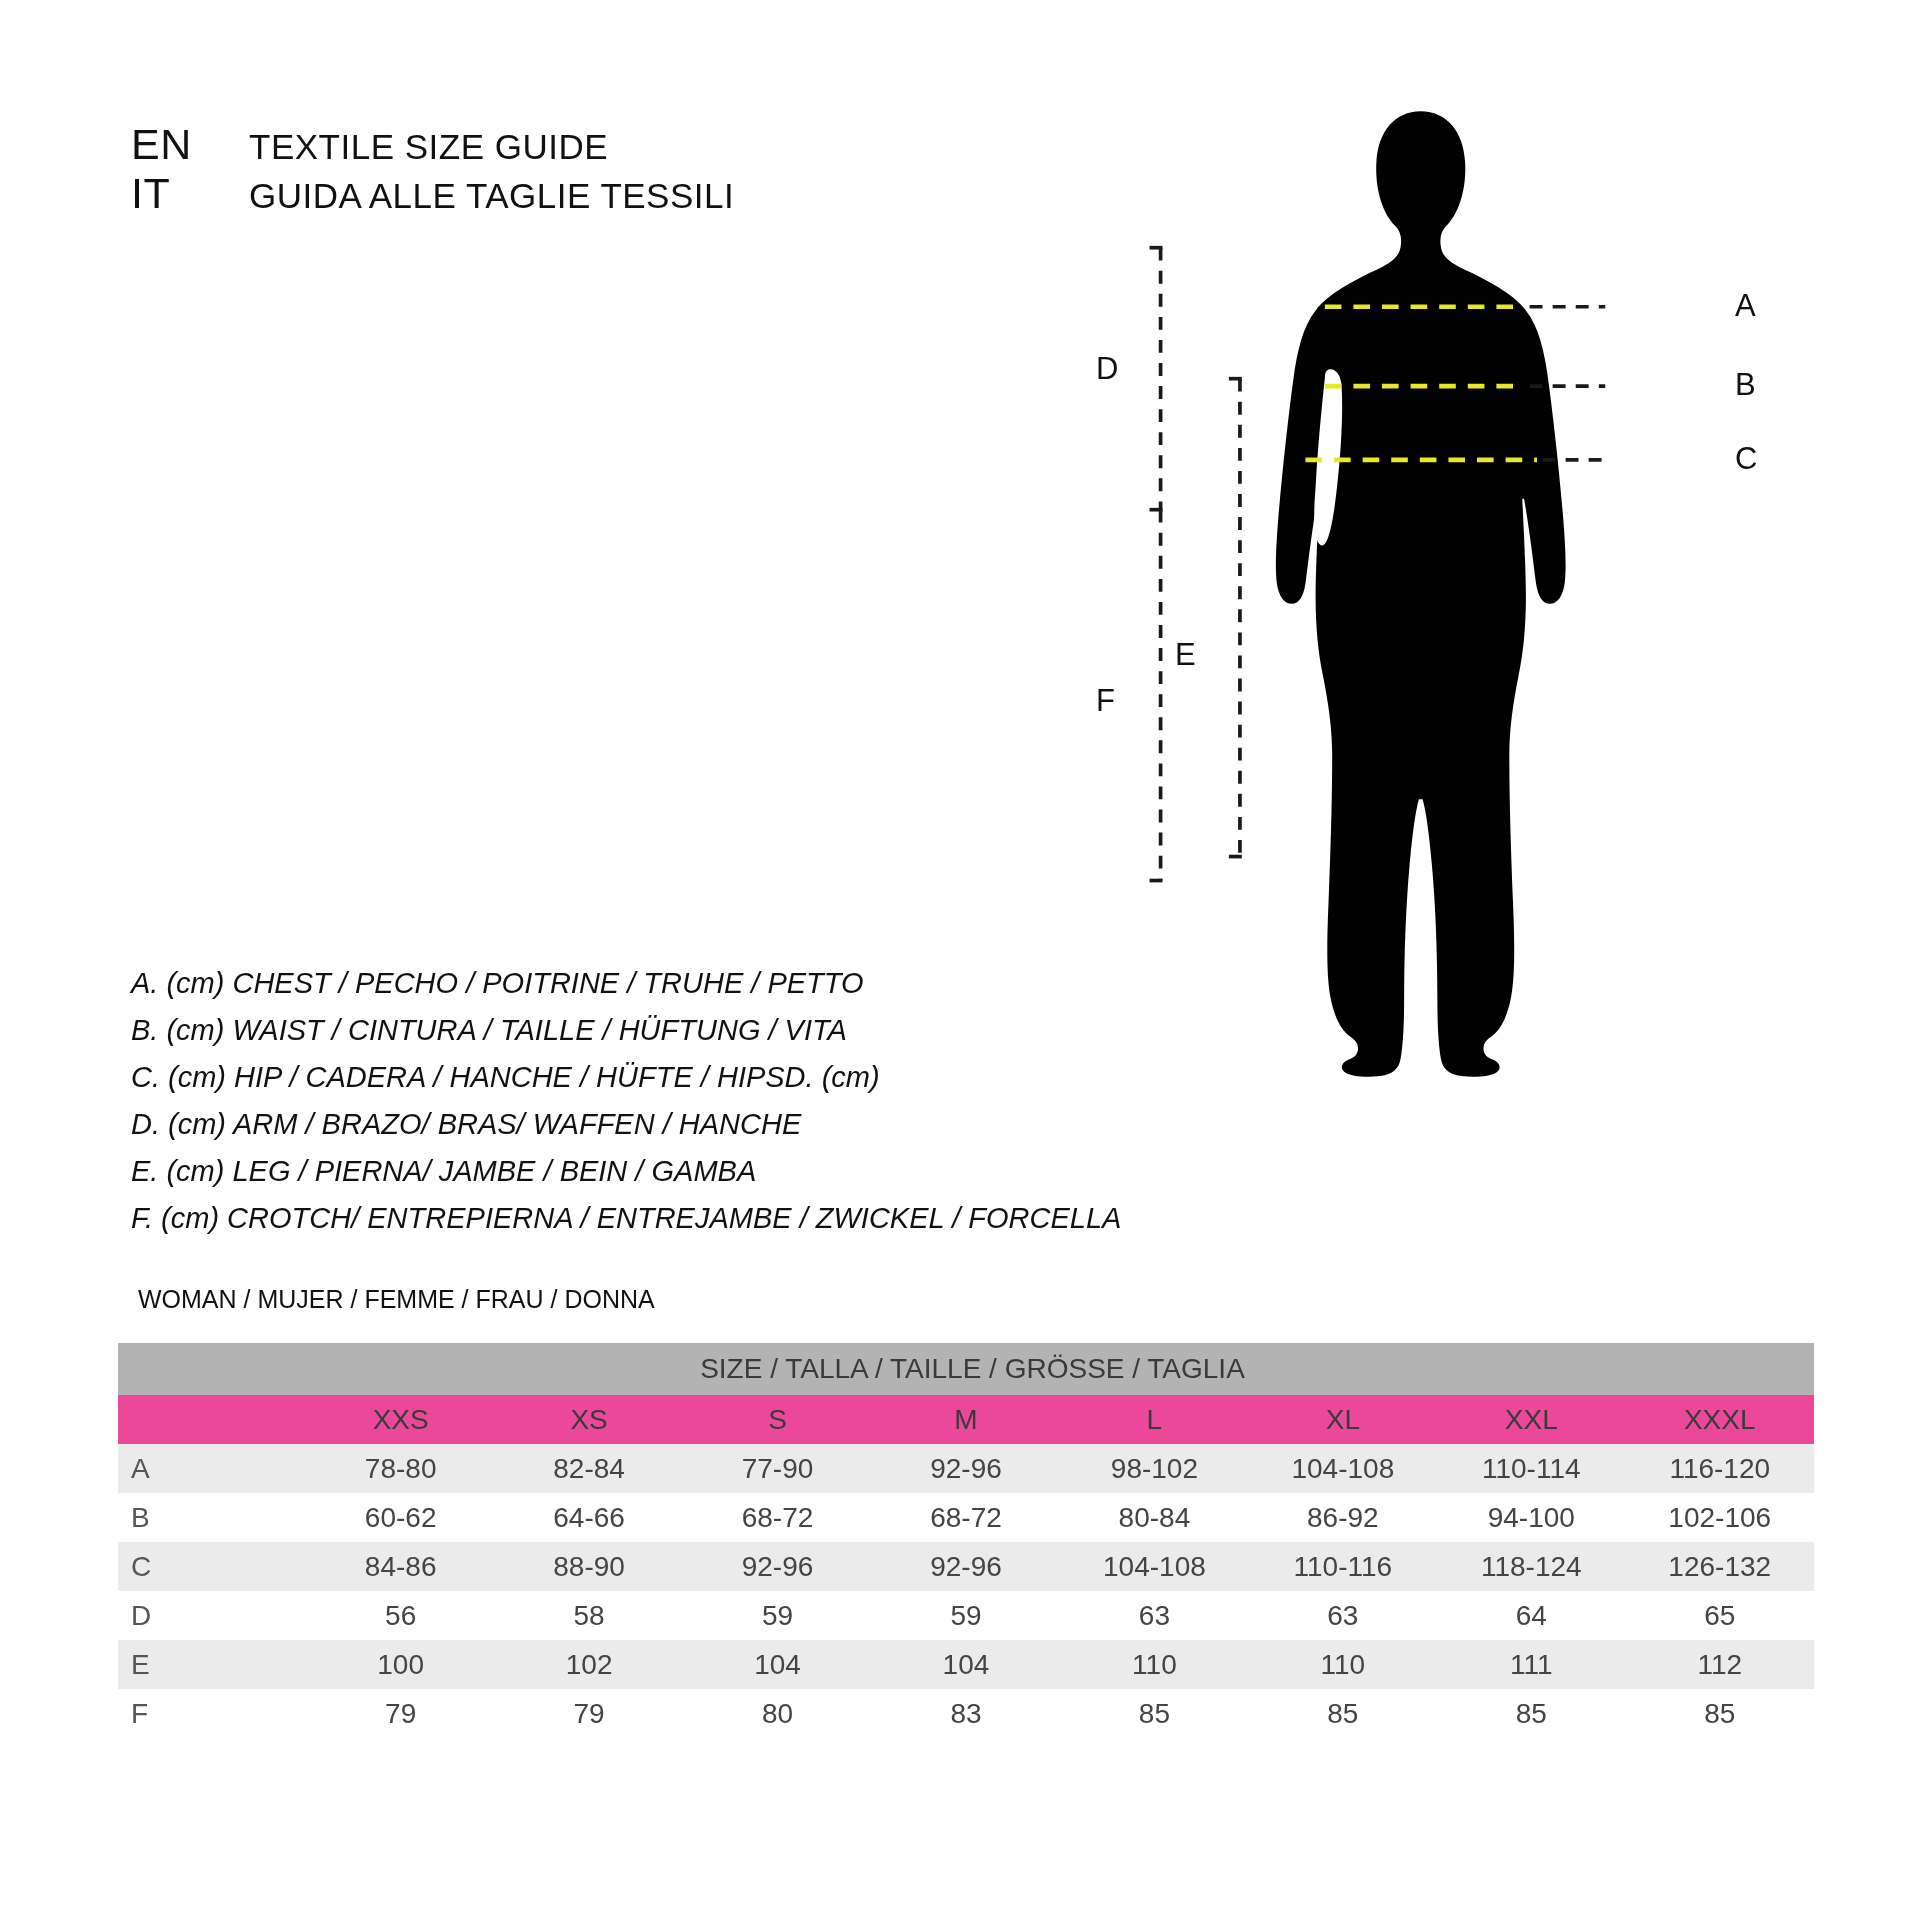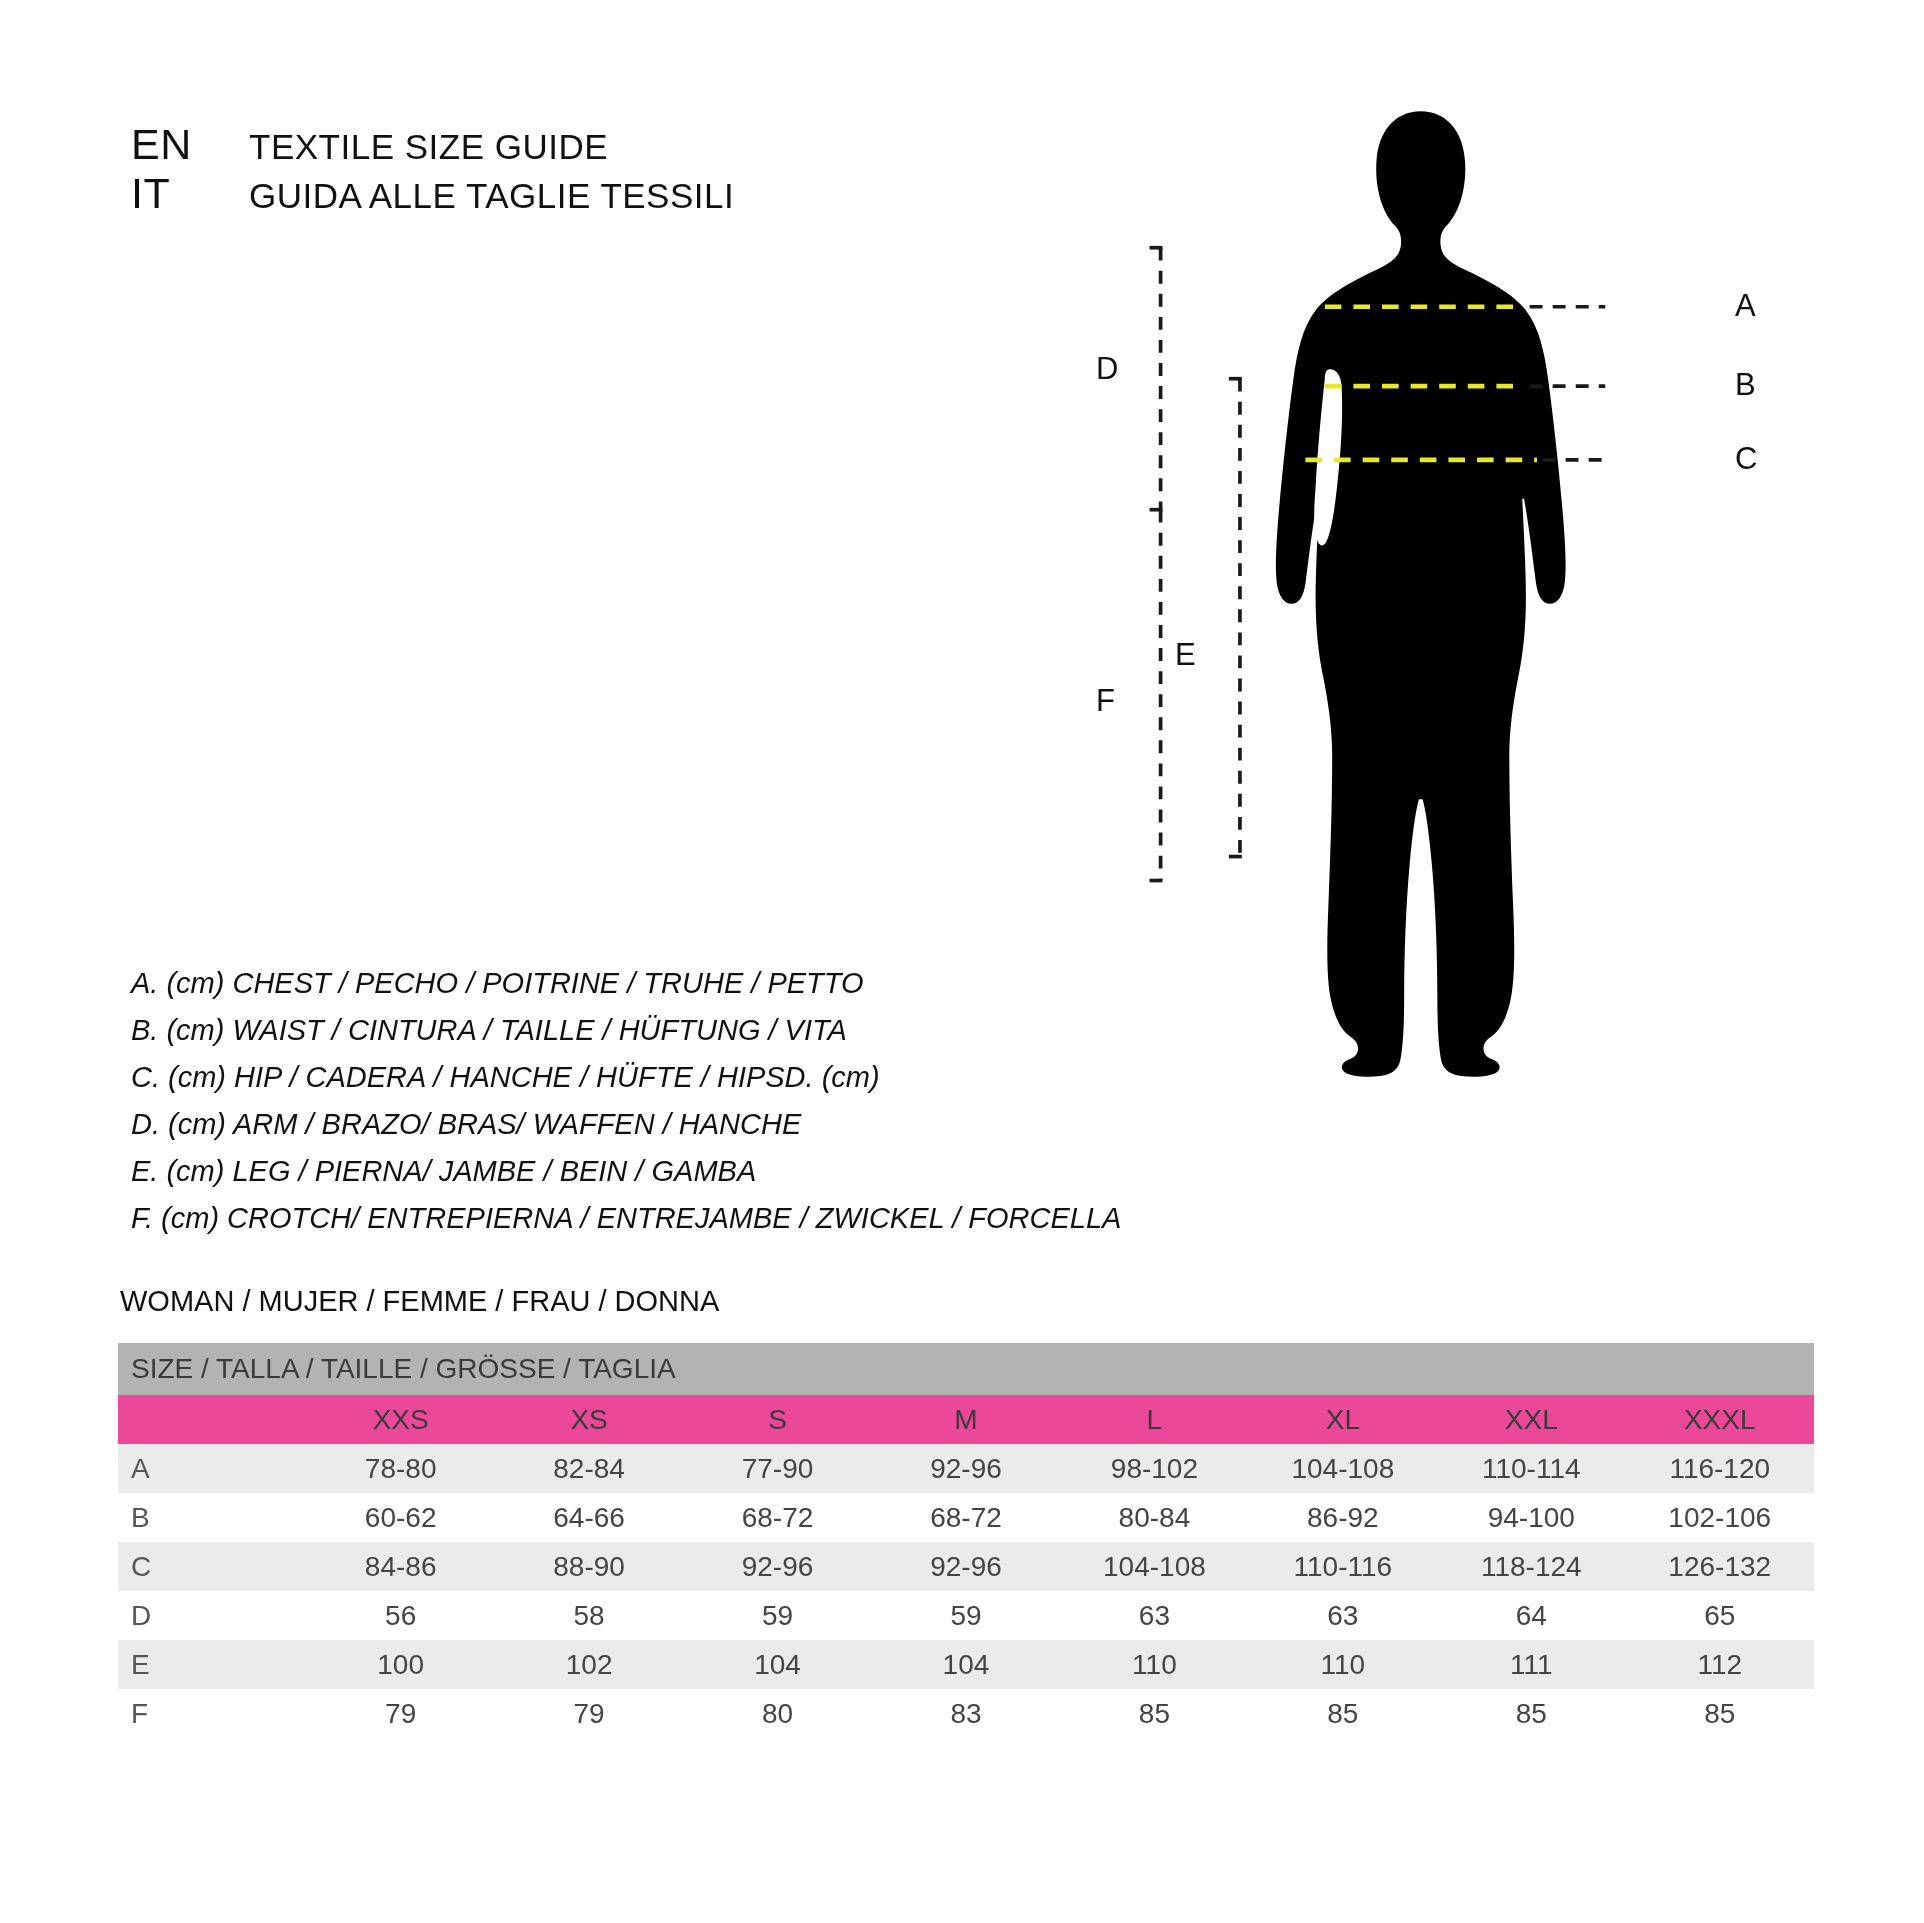--- a/index.html
+++ b/index.html
@@ -52,23 +52,23 @@
     font-size: 29px;
     line-height: 47px;
     color: #111;
     white-space: nowrap;
     font-style: italic;
   }
 
   
   #group-caption {
     position: absolute;
-    left: 120px;
+    left: 138px;
     top: 1285px;
-    font-size: 29px;
+    font-size: 25px;
     color: #111;
     white-space: nowrap;
   }
 
   
   #figure-area {
     position: absolute;
     left: 1144px;
     top: 74px;
     width: 738px;
@@ -99,21 +99,21 @@
     font-weight: normal;
     color: #444;
     text-align: center;
     padding: 0;
     height: 49px;
     vertical-align: middle;
   }
   #size-table .hdr-band td {
     background: #b3b3b3;
     color: #3a3a3a;
-    text-align: left;
+    text-align: center;
     padding-left: 13px;
     height: 52px;
     font-size: 28px;
   }
   #size-table .col-key {
     width: 103px;
     text-align: left;
     padding-left: 13px;
     color: #555;
   }

